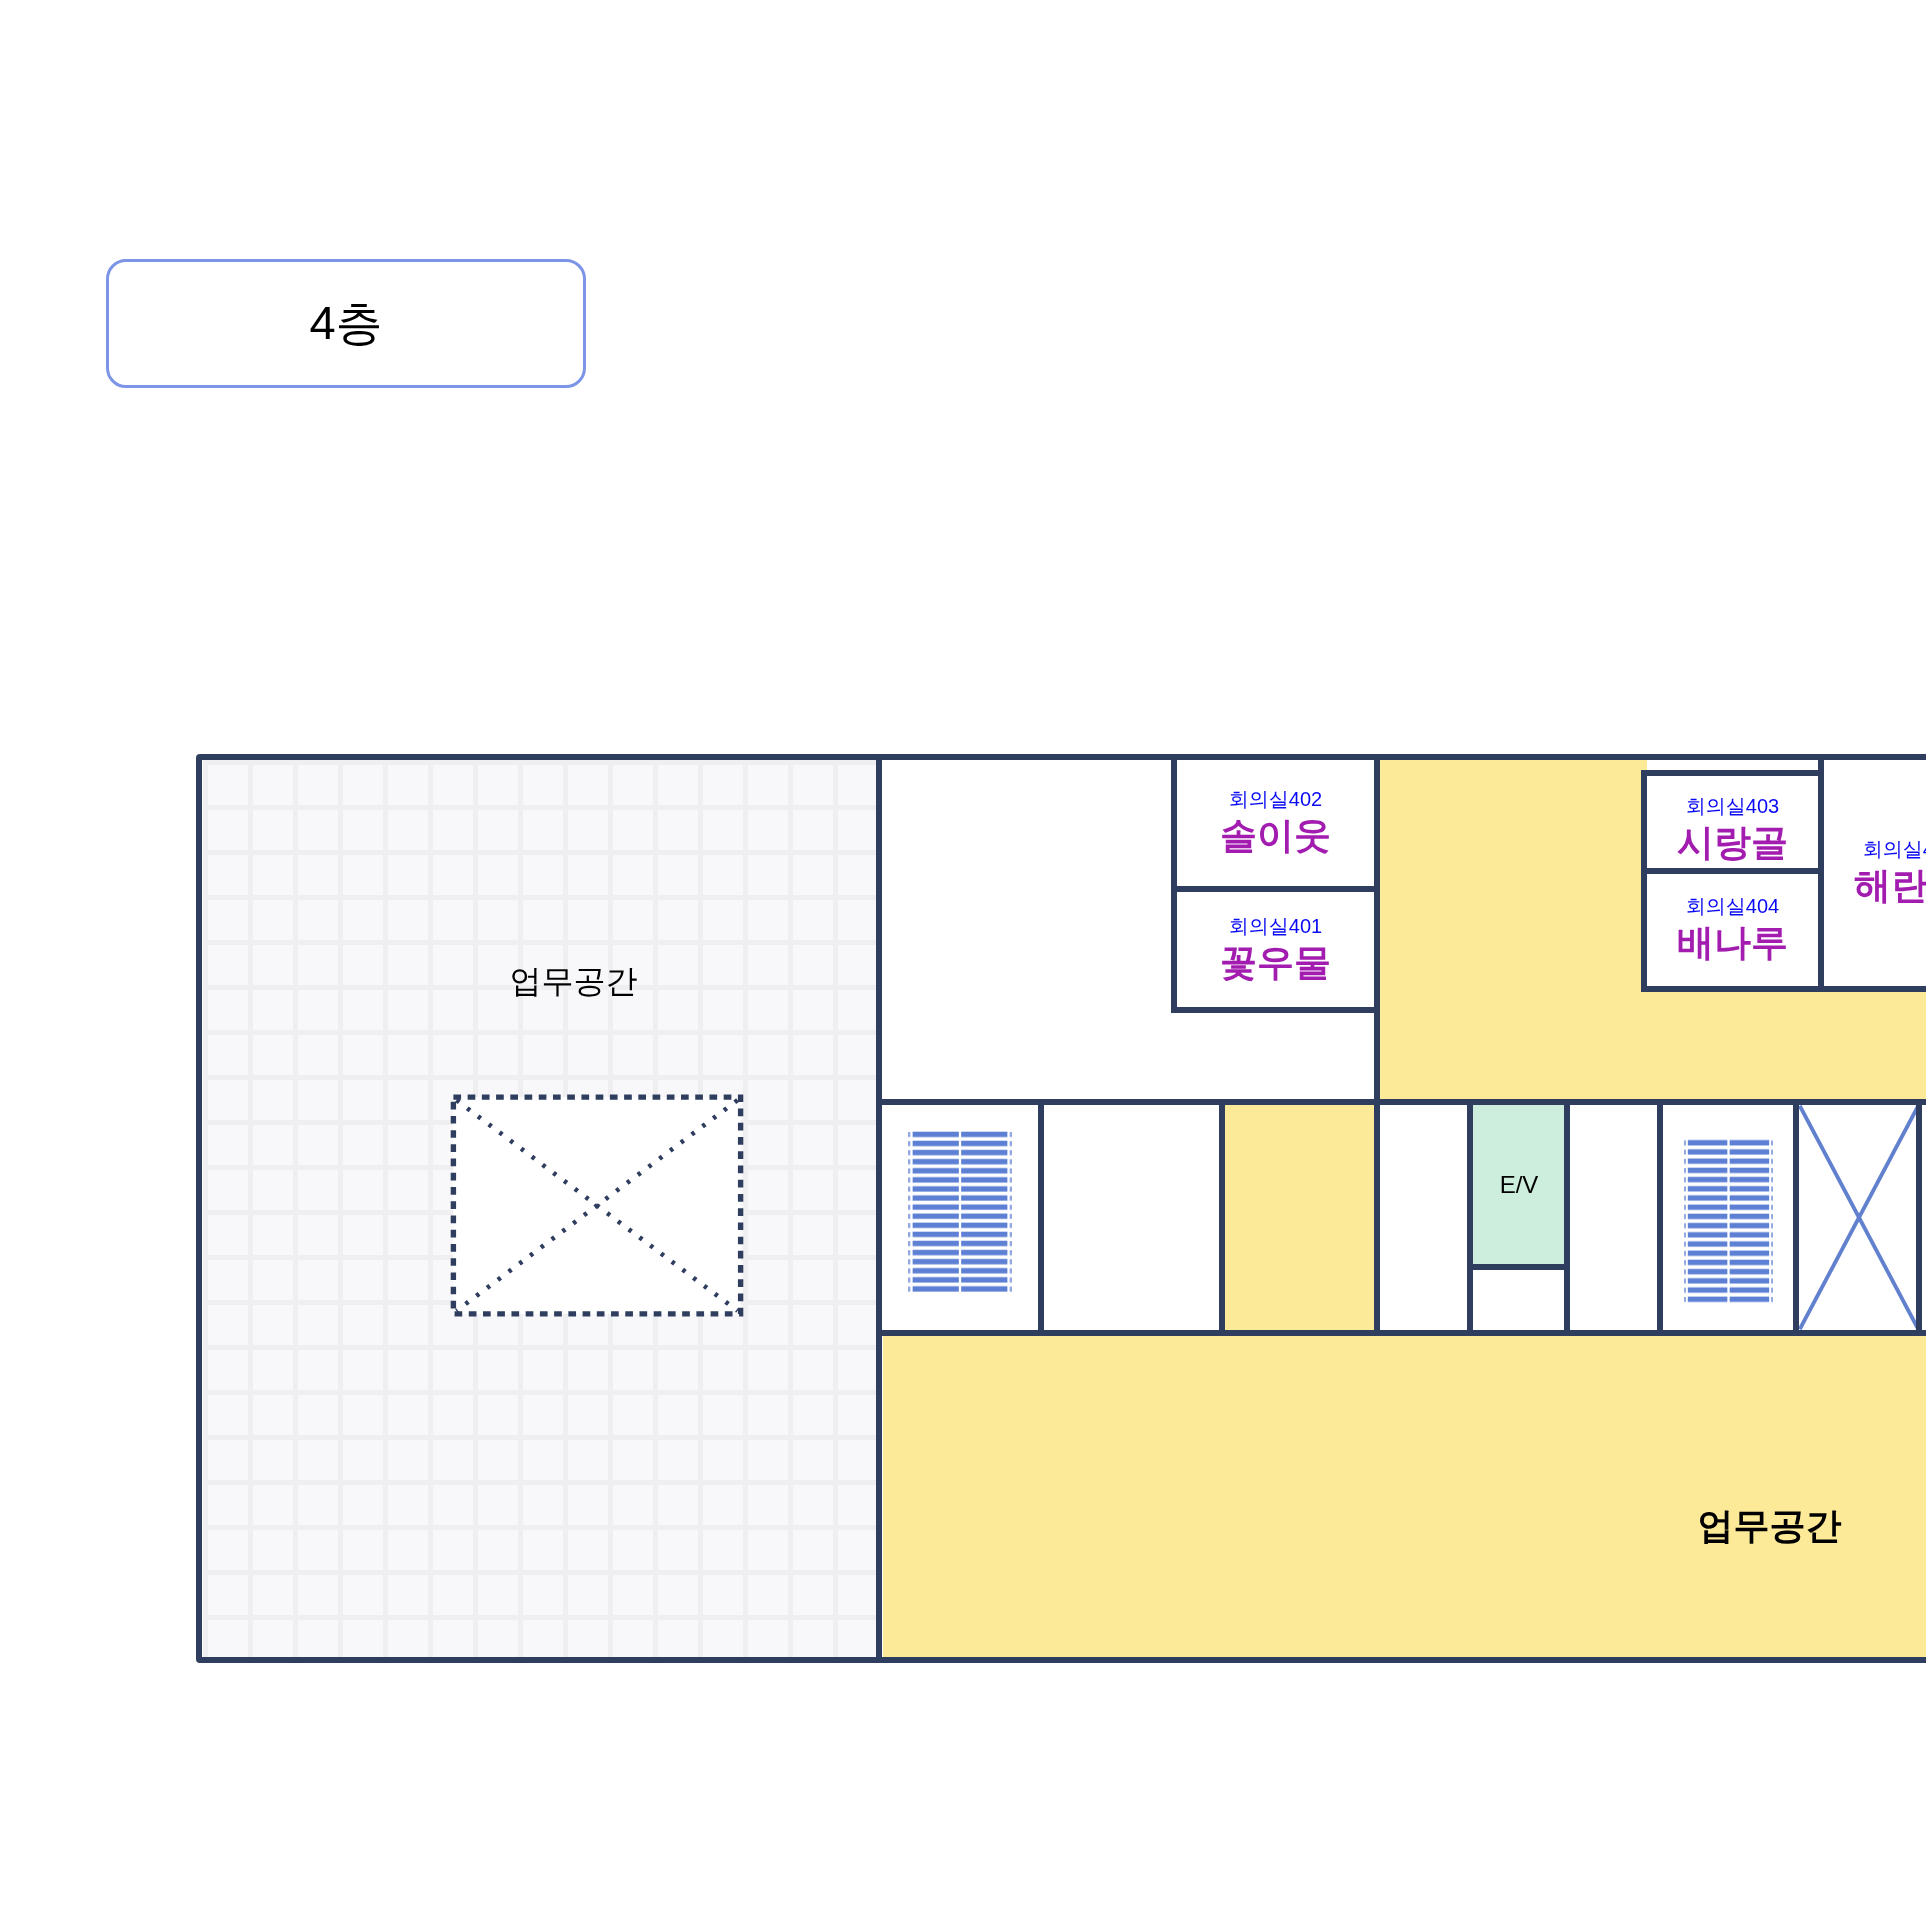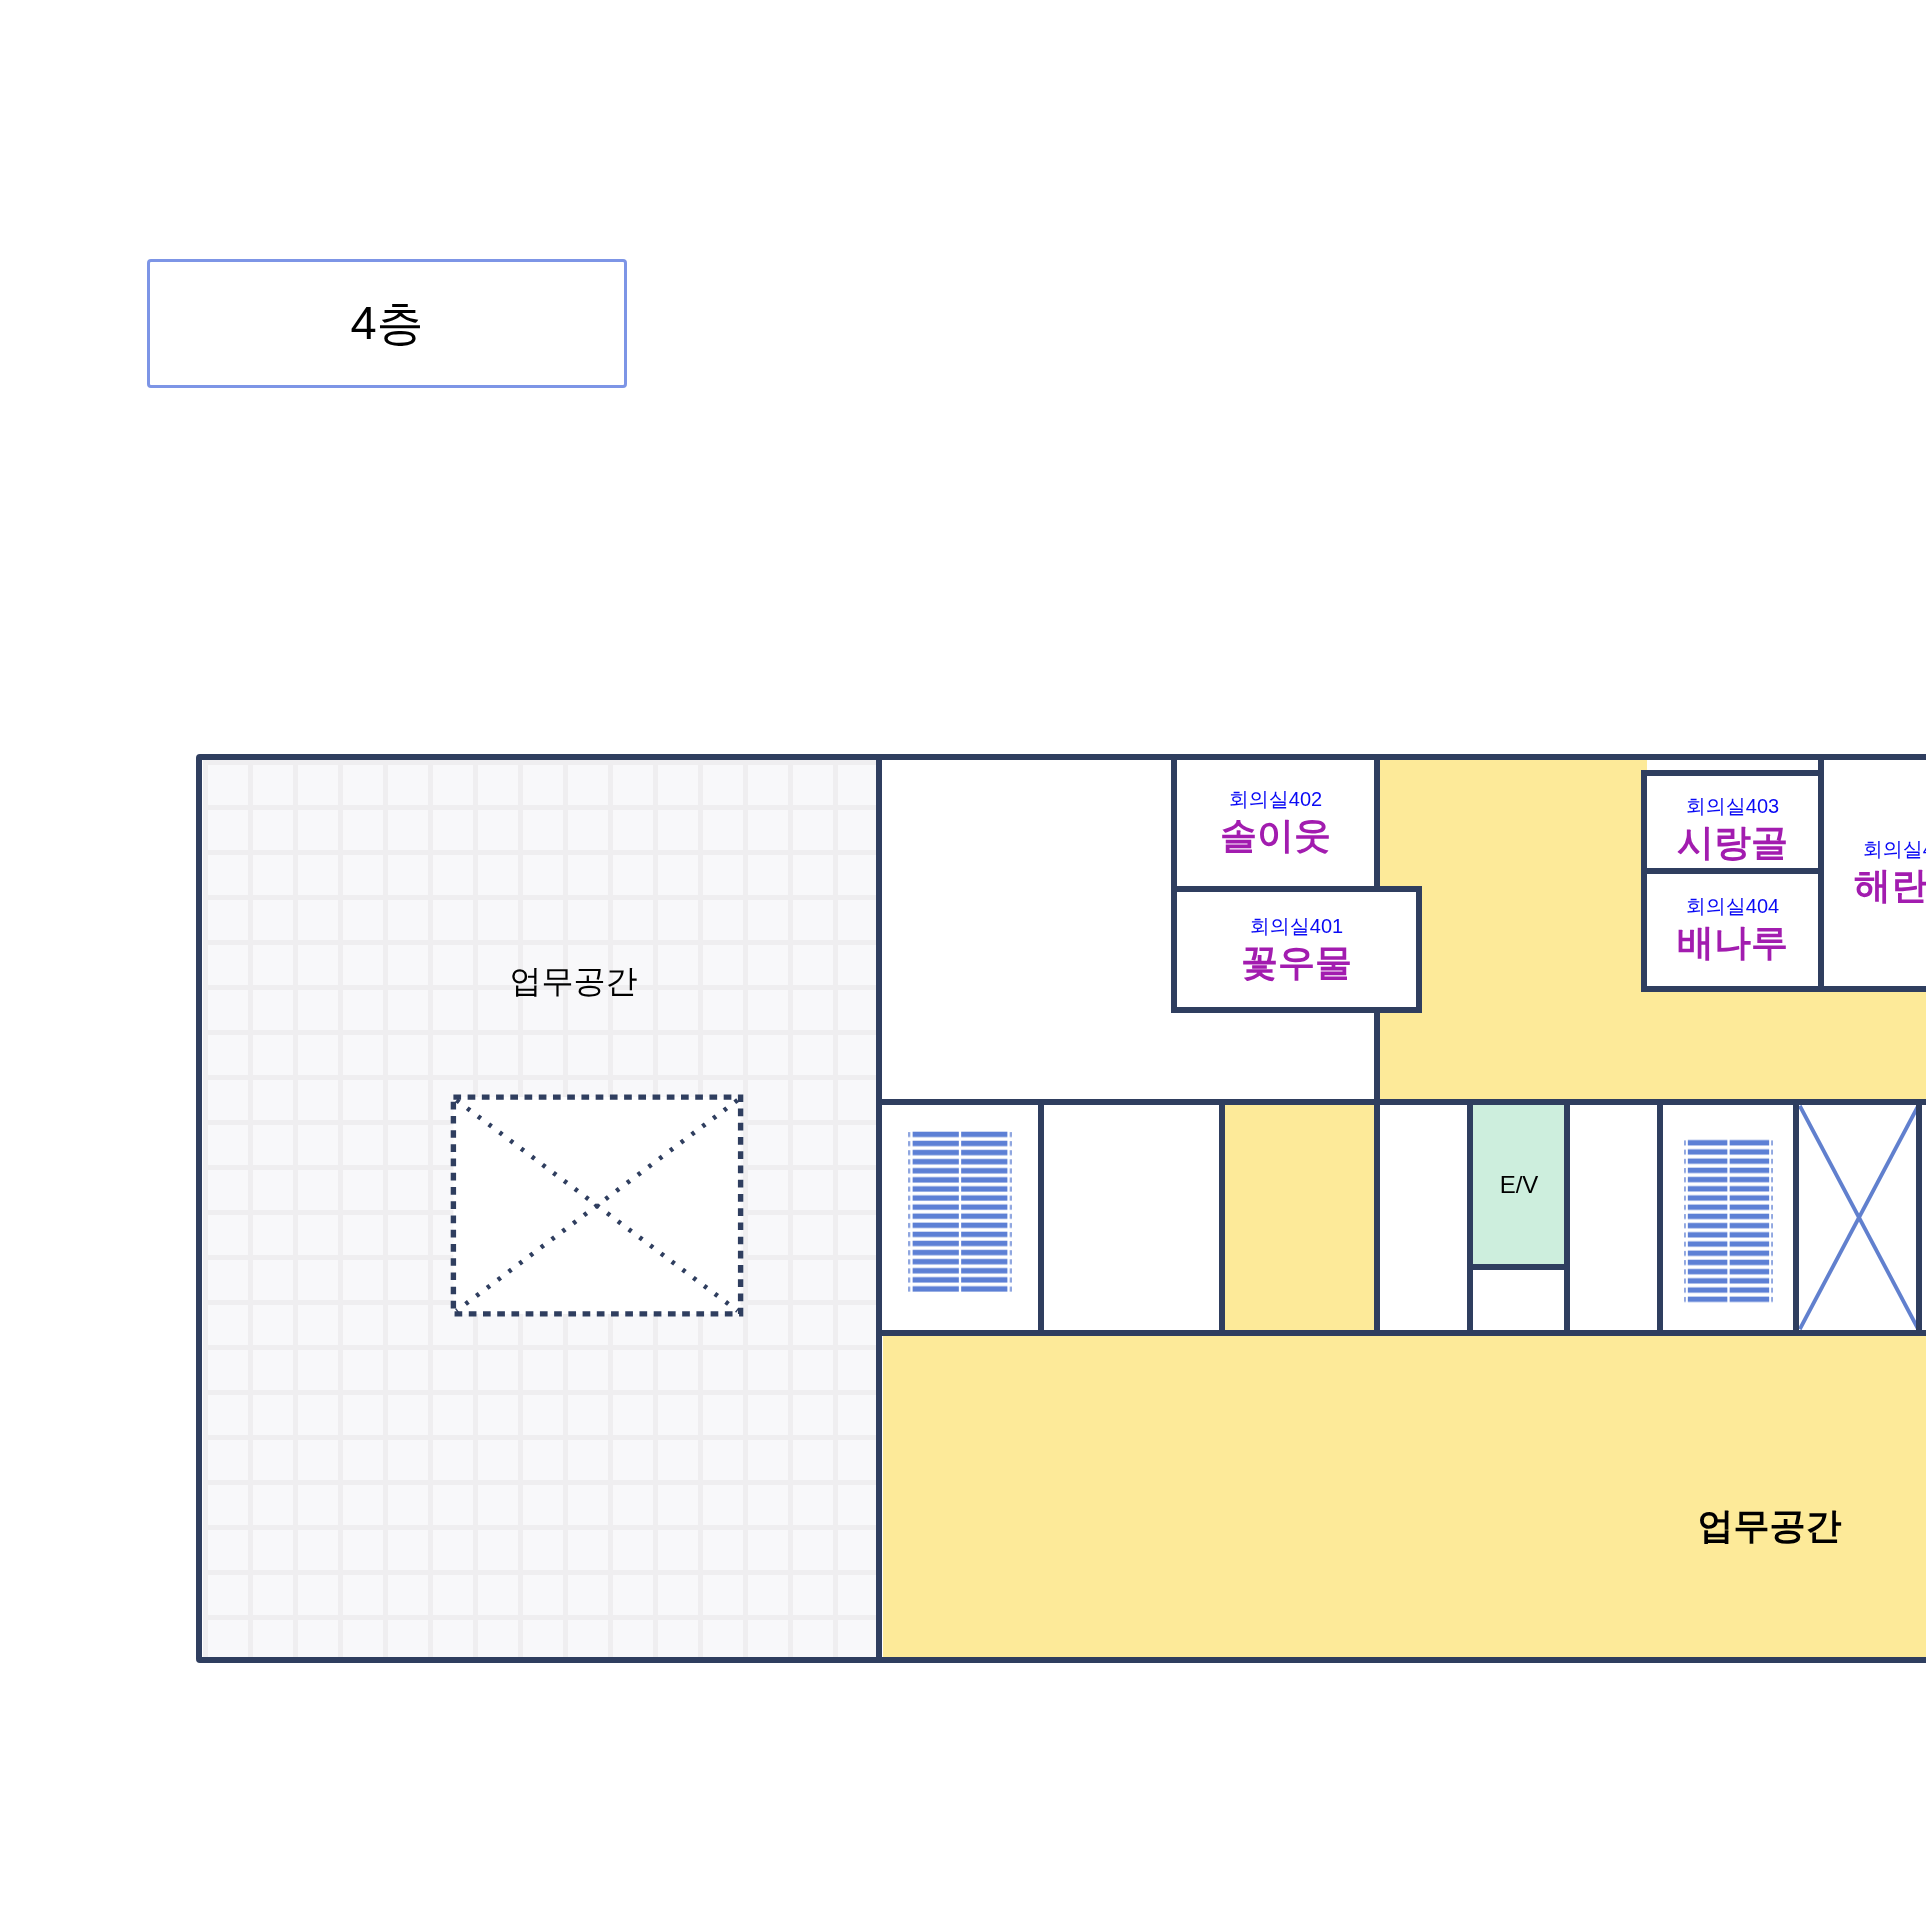--- a/index.html
+++ b/index.html
@@ -20,22 +20,22 @@
   .name{font-weight:700;font-size:37px;color:#a21caf;line-height:1.15;white-space:nowrap;}
   .plainlabel{position:absolute;display:flex;align-items:center;justify-content:center;text-align:center;color:#000;}
   .deck{
     position:absolute;background-color:#f8f8fa;
     background-image:linear-gradient(#efeef0 5px,transparent 5px),
                      linear-gradient(90deg,#efeef0 5px,transparent 5px);
     background-size:45px 45px;
   }
   .outer-frame{position:absolute;border:6.2px solid var(--wall);box-sizing:border-box;background:transparent;border-radius:3.9px;}
   .title-box{
-    position:absolute;border:3.1px solid #7d95e6;border-radius:4px;background:#ffffff;
-    display:flex;align-items:center;justify-content:center;margin-left:41px;
+    position:absolute;border:3.1px solid #7d95e6;border-radius:20px;background:#ffffff;
+    display:flex;align-items:center;justify-content:center;
   }
   .title-box span{font-size:47px;color:#000;}
   .stairs-wrap{position:absolute;inset:6.2px;display:flex;justify-content:center;align-items:flex-start;}
   .xshaft{
     position:absolute;box-sizing:border-box;background:#fff;
     border:6.2px solid var(--wall);border-right:3.9px dashed var(--wall);
   }
 </style>
 </head>
 <body>
@@ -57,21 +57,21 @@
 
   <div class="wall" style="left:876px;top:754px;width:6.2px;height:909px;"></div>
   <div class="wall" style="left:1374px;top:754px;width:6.2px;height:351px;"></div>
   <div class="wall" style="left:876px;top:1099px;width:1364px;height:6.2px;"></div>
   <div class="wall" style="left:876px;top:1330px;width:1364px;height:6.2px;"></div>
 
   <div class="room" style="left:1171px;top:754px;width:209px;height:138px;">
     <div class="code">회의실402</div>
     <div class="name">솔이웃</div>
   </div>
-  <div class="room" style="left:1171px;top:886px;width:251px;height:127px;">
+  <div class="room" style="left:1171px;top:886px;width:209px;height:127px;">
     <div class="code">회의실401</div>
     <div class="name">꽃우물</div>
   </div>
   <div class="room" style="left:1641px;top:770px;width:183px;height:120px;">
     <div class="code">회의실403</div>
     <div class="name">시랑골</div>
   </div>
   <div class="room" style="left:1641px;top:868px;width:183px;height:124px;">
     <div class="code">회의실404</div>
     <div class="name">배나루</div>

